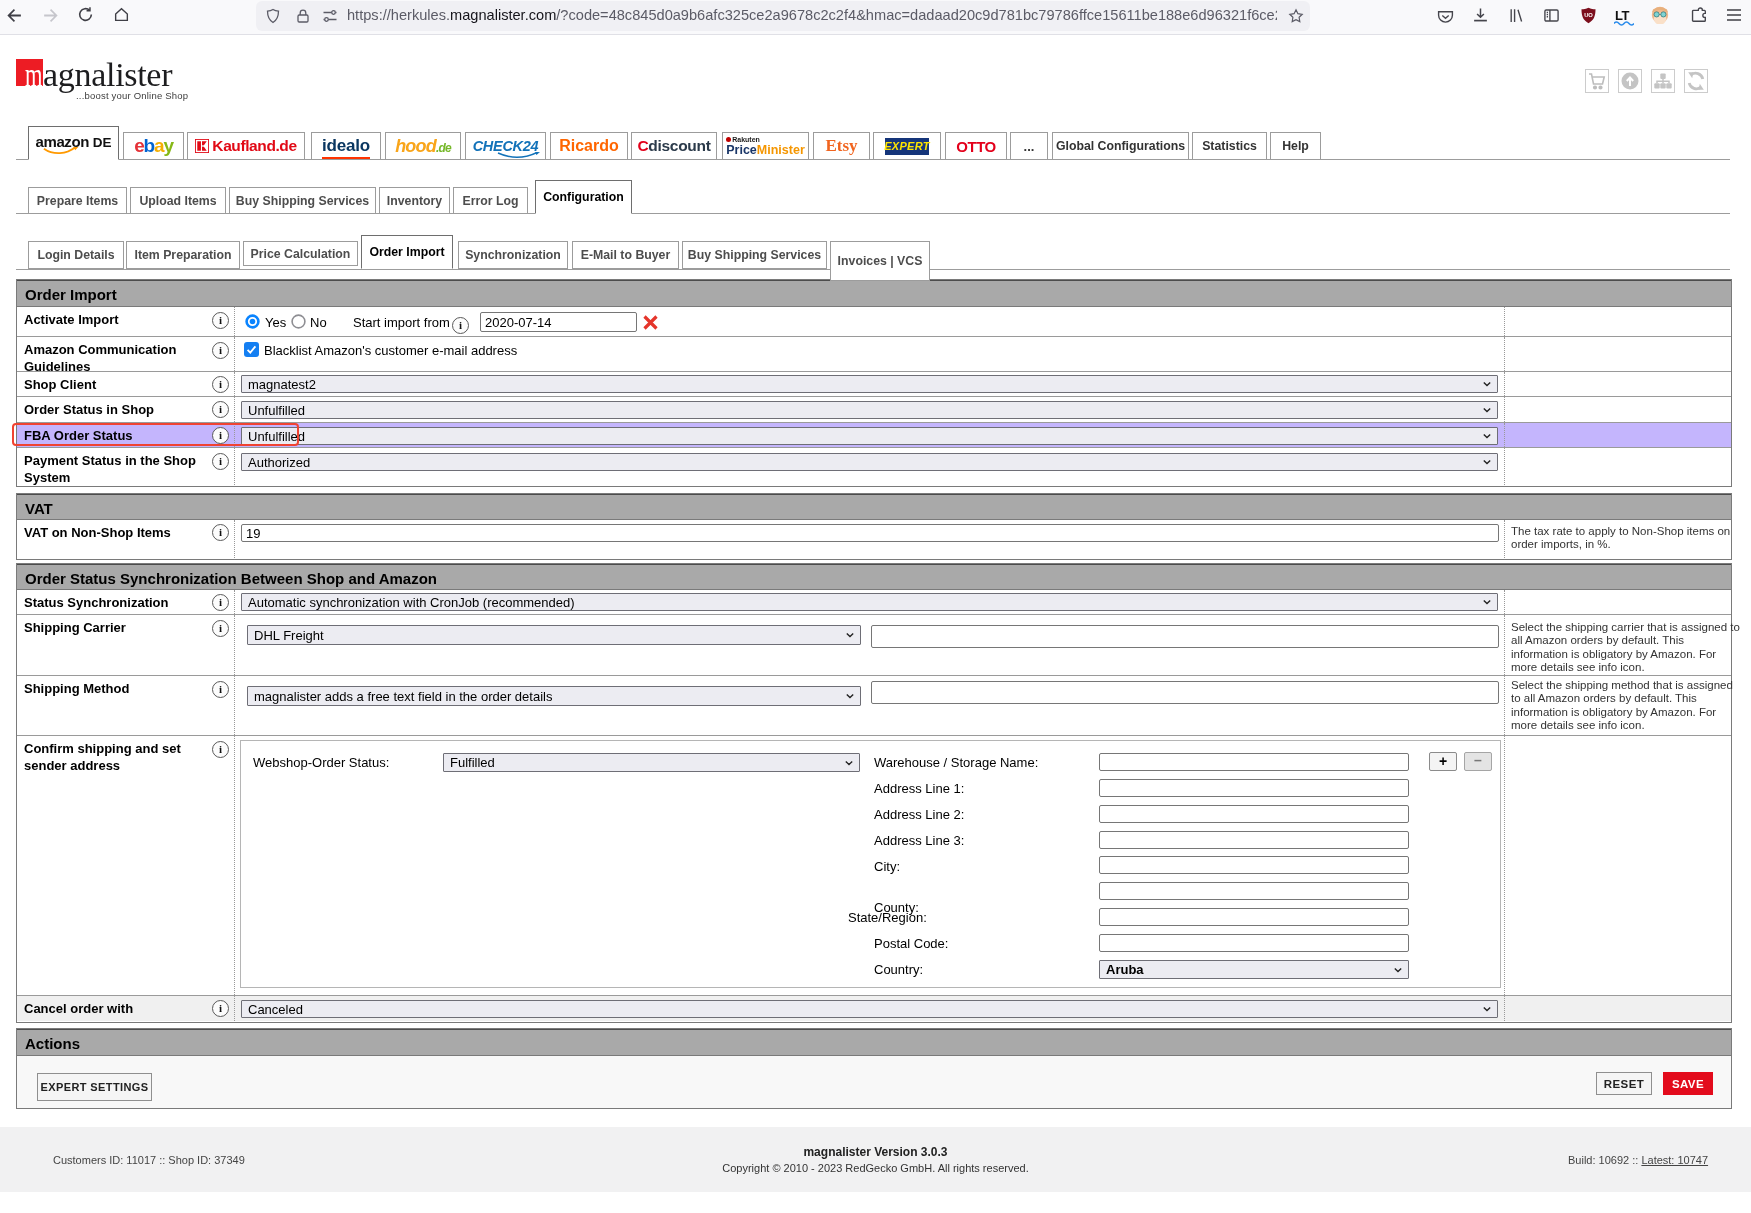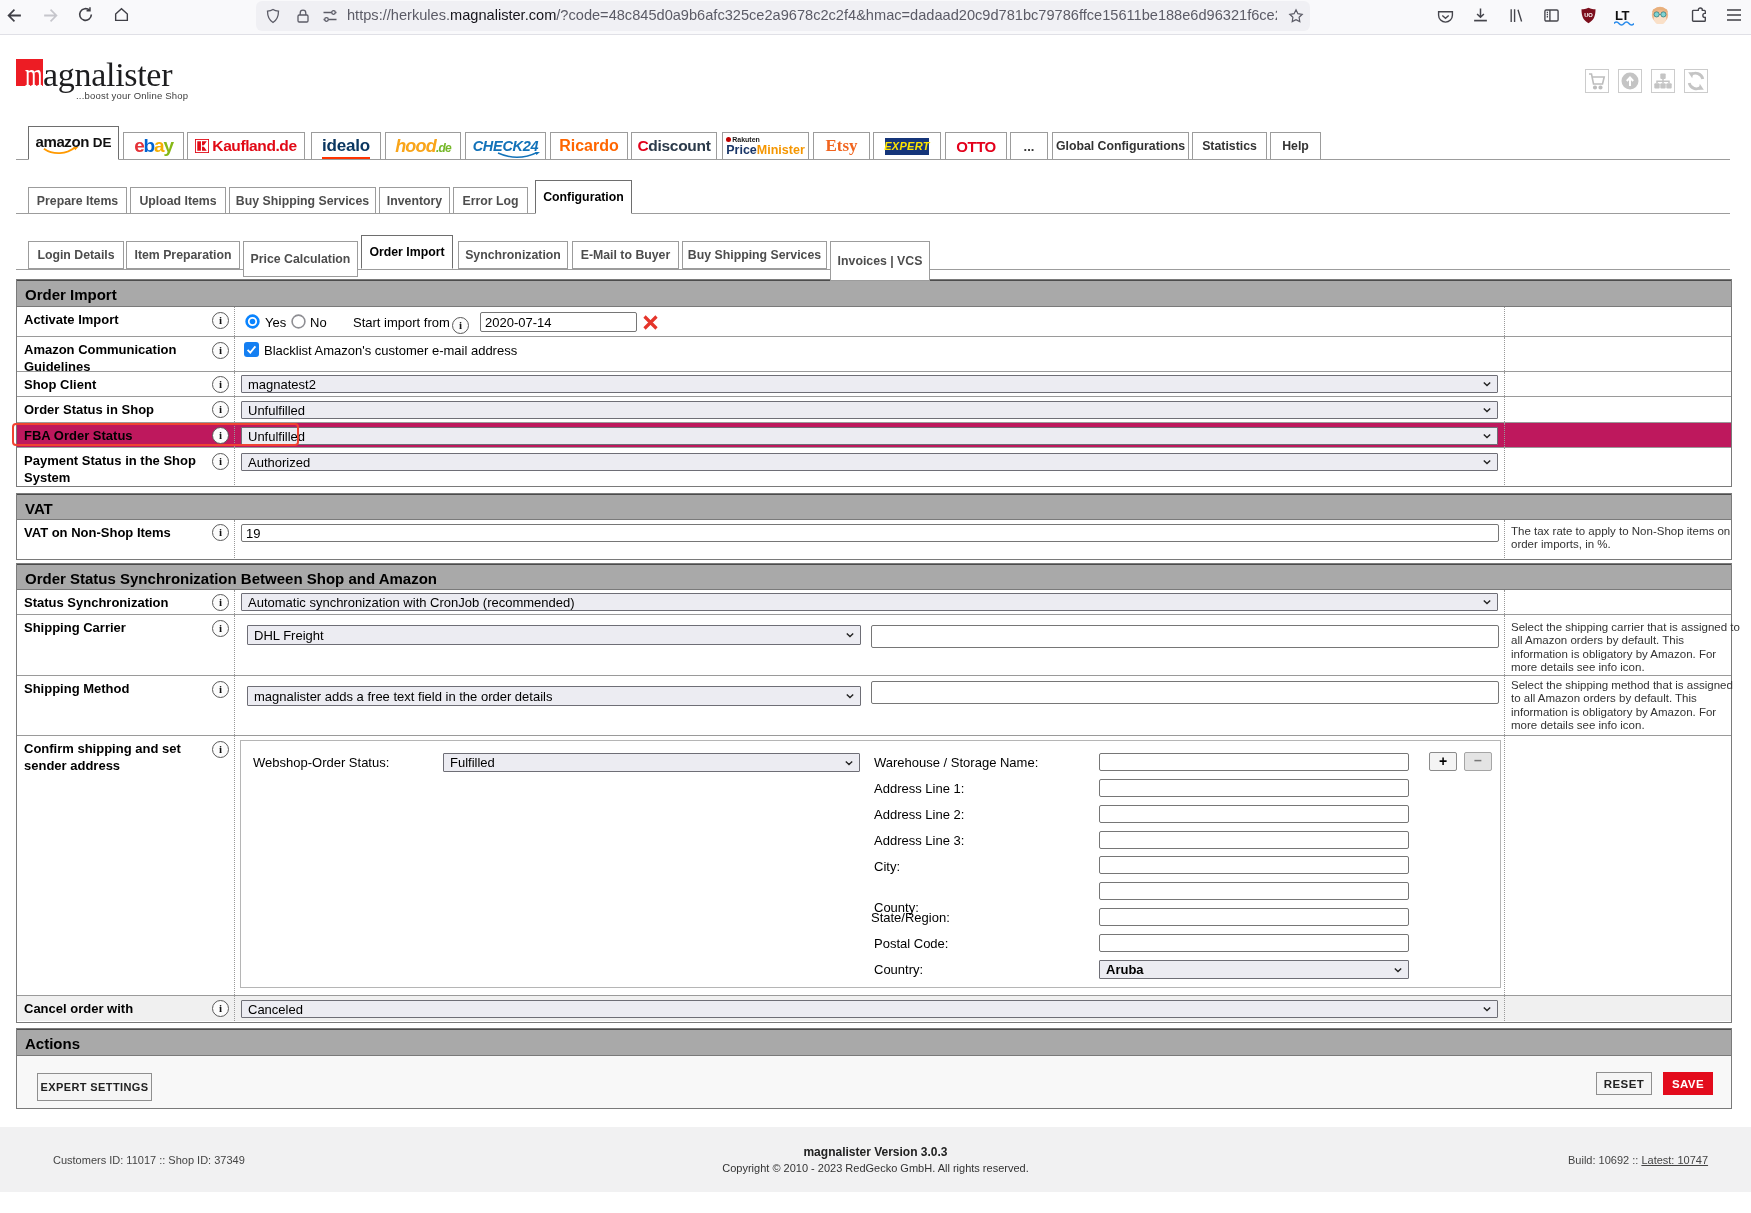--- a/index.html
+++ b/index.html
@@ -227,21 +227,21 @@
     <span class="t2 active">Configuration</span>
   </div>
 
 <div class="tabline" style="top:235px;height:34px;"></div>
 <div class="tab" style="left:28px;top:241px;width:96px;height:28px;">
     <span class="t2">Login Details</span>
   </div>
 <div class="tab" style="left:126px;top:241px;width:114px;height:28px;">
     <span class="t2">Item Preparation</span>
   </div>
-<div class="tab" style="left:243px;top:241px;width:115px;height:36px;">
+<div class="tab" style="left:243px;top:241px;width:115px;height:25px;">
     <span class="t2">Price Calculation</span>
   </div>
 <div class="tab active" style="left:361px;top:235px;width:92px;height:34px;">
     <span class="t2 active">Order Import</span>
   </div>
 <div class="tab" style="left:458px;top:241px;width:110px;height:28px;">
     <span class="t2">Synchronization</span>
   </div>
 <div class="tab" style="left:572px;top:241px;width:107px;height:28px;">
     <span class="t2">E-Mail to Buyer</span>
@@ -298,21 +298,21 @@
   </div>
   <div class="row" style="top:117px;height:26px;">
     <div class="lab">Order Status in Shop</div>
     <div class="info" style="left:195px;top:4px;">i</div>
     <div class="dot1"></div>
       <div class="dot2"></div>
     <div class="sel" style="left:224px;top:4px;width:1257px;height:18px;">Unfulfilled<svg class="chev" viewBox="0 0 10 10" fill="none">
           <path d="M1 3l4 4 4-4" stroke="#222" stroke-width="1.7"></path>
         </svg></div>
   </div>
-  <div class="row" style="top:143px;height:25px;background:#be185d;">
+  <div class="row" style="top:143px;height:25px;background:#c4b5fd;">
     <div class="lab">FBA Order Status</div>
     <div class="info" style="left:195px;top:4px;">i</div>
     <div class="dot1"></div>
       <div class="dot2"></div>
     <div class="sel" style="left:224px;top:4px;width:1257px;height:18px;">Unfulfilled<svg class="chev" viewBox="0 0 10 10" fill="none">
           <path d="M1 3l4 4 4-4" stroke="#222" stroke-width="1.7"></path>
         </svg></div>
   </div>
   <div class="row" style="top:168px;height:37px;border-bottom:none;">
     <div class="lab">Payment Status in the Shop System</div>
@@ -389,21 +389,21 @@
       <div class="flab" style="left:633px;top:40px;">Address Line 1:</div>
         <div class="inp" style="left:858px;top:38px;width:310px;height:18px;"></div>
       <div class="flab" style="left:633px;top:66px;">Address Line 2:</div>
         <div class="inp" style="left:858px;top:64px;width:310px;height:18px;"></div>
       <div class="flab" style="left:633px;top:92px;">Address Line 3:</div>
         <div class="inp" style="left:858px;top:90px;width:310px;height:18px;"></div>
       <div class="flab" style="left:633px;top:118px;">City:</div>
         <div class="inp" style="left:858px;top:115px;width:310px;height:18px;"></div>
       <div class="flab" style="left:633px;top:143px;margin-top:16px;">County:</div>
         <div class="inp" style="left:858px;top:141px;width:310px;height:18px;"></div>
-      <div class="flab" style="left:630px;top:169px;">State/Region:</div>
+      <div class="flab" style="left:607px;top:169px;">State/Region:</div>
         <div class="inp" style="left:858px;top:167px;width:310px;height:18px;"></div>
       <div class="flab" style="left:633px;top:195px;">Postal Code:</div>
         <div class="inp" style="left:858px;top:193px;width:310px;height:18px;"></div>
       <div class="flab" style="left:633px;top:221px;">Country:</div>
       <div class="sel" style="left:858px;top:219px;width:310px;height:19px;font-weight:bold;">Aruba<svg class="chev" viewBox="0 0 10 10" fill="none">
             <path d="M1 3l4 4 4-4" stroke="#222" stroke-width="1.7"></path>
           </svg></div>
     </div>
   </div>
   <div class="row" style="top:432px;height:25px;background:#f0f0f0;border-bottom:none;">

